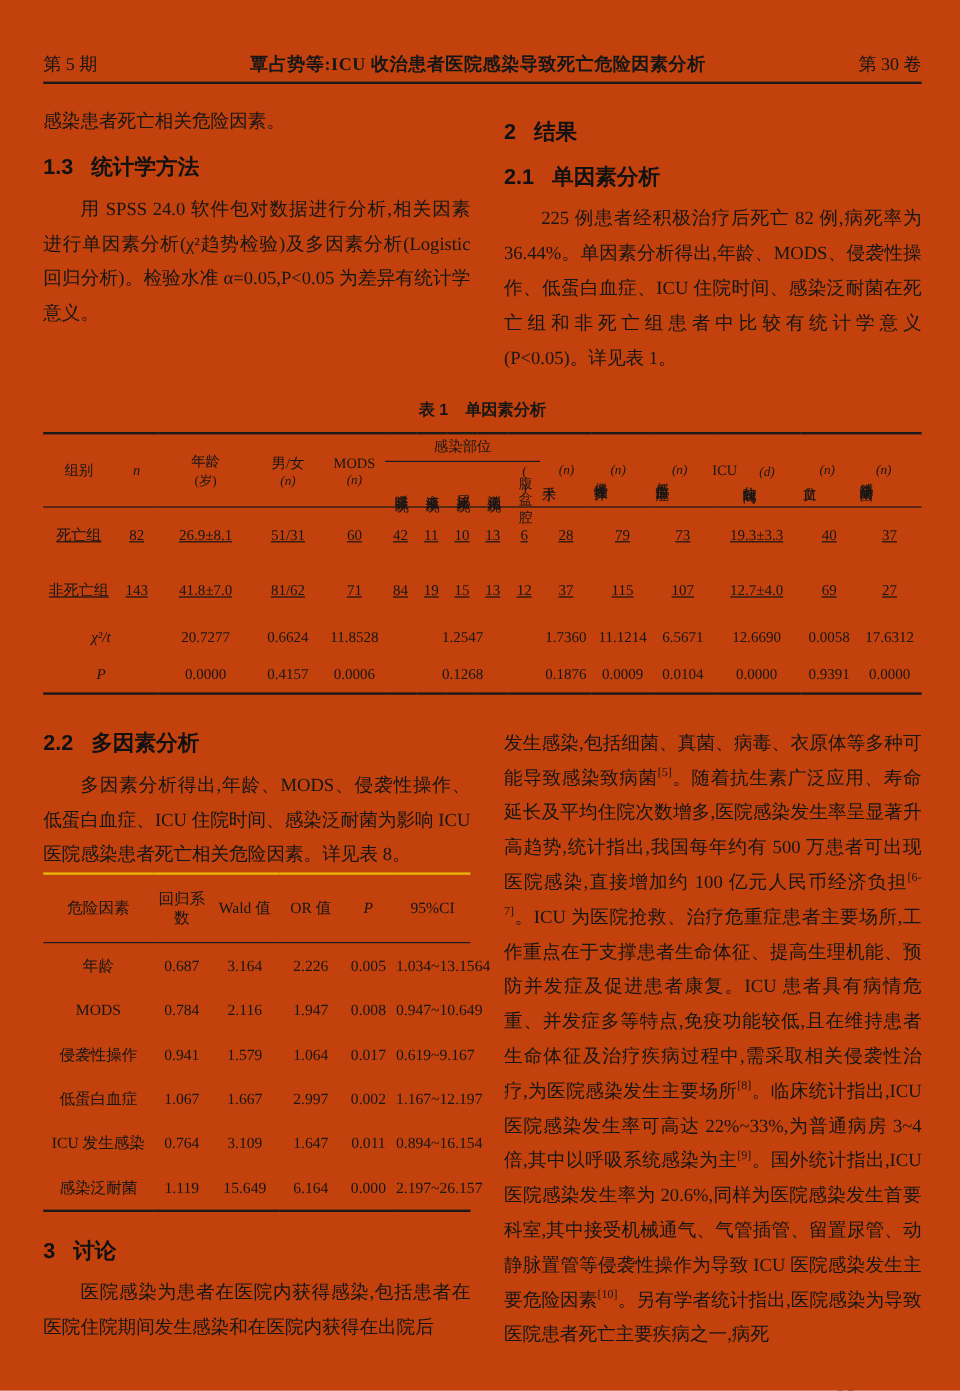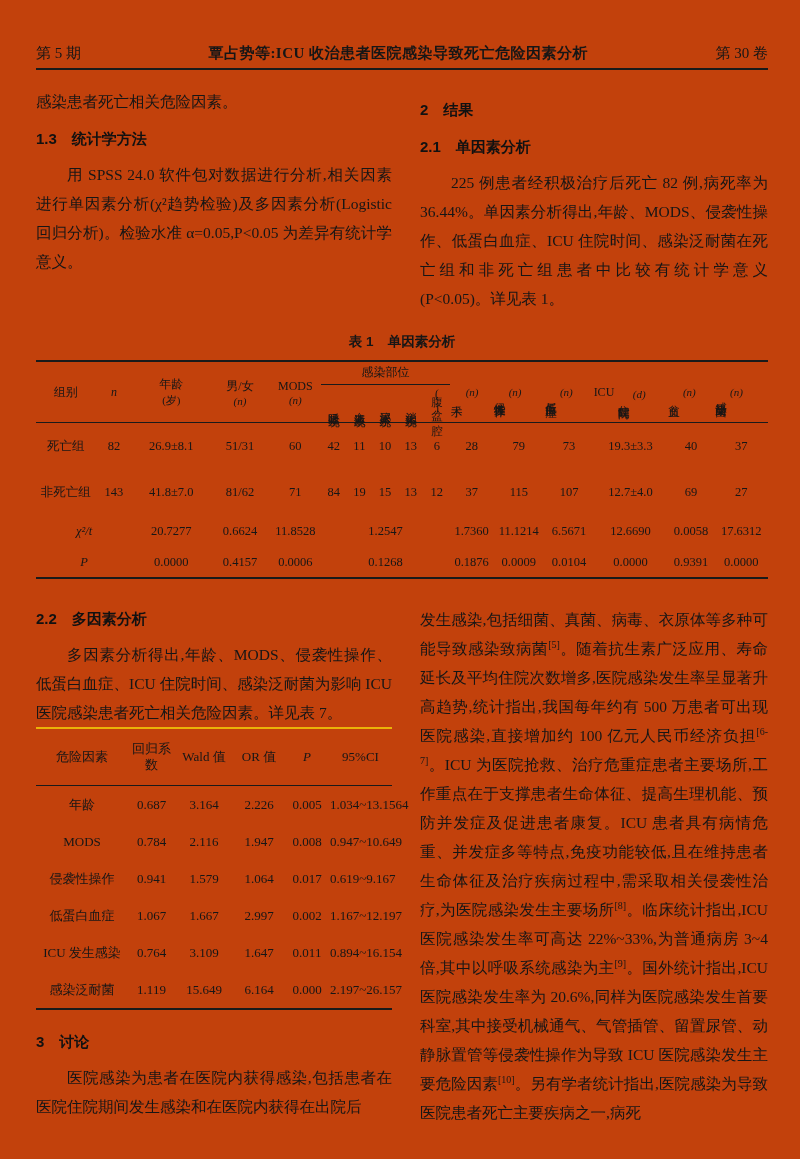--- a/index.html
+++ b/index.html
@@ -12,42 +12,42 @@
   .runhead{display:flex;justify-content:space-between;align-items:flex-end;
     border-bottom:2px solid #1a1a1a;padding-bottom:5px;font-size:15px;}
   .runhead .rh-title{font-weight:bold;letter-spacing:.5px;}
   
   .cols{display:grid;grid-template-columns:356px 1fr;column-gap:28px;}
   .cols-top{margin-top:17px;}
   .cols-bottom{margin-top:26px;}
   
   p.body{font-size:15.5px;line-height:29px;text-align:justify;margin:0;color:#161616;}
   p.indent{text-indent:2em;}
-  .hd{font-family:"Liberation Sans", sans-serif;font-weight:bold;font-size:15px;
+  .hd{font-family:"Liberation Sans", sans-serif;font-weight:bold;font-size:18px;
       margin:9px 0 7px;line-height:28px;color:#111;}
   .hd .hd-num{margin-right:15px;}
   sup.ref{font-size:10px;line-height:0;vertical-align:super;}
   
   .tbl-title{text-align:center;font-family:"Liberation Sans", sans-serif;font-weight:bold;
       font-size:13.5px;margin:0 0 9px;}
   .tbl-title .tnum{margin-right:14px;}
   .t1-title{margin-top:20px;}
   .t2-title{margin-top:13px;}
   
   table{border-collapse:collapse;}
   .t1{width:100%;table-layout:fixed;border-top:2px solid #1a1a1a;border-bottom:2px solid #1a1a1a;}
   .t1 th{font-weight:normal;font-size:12px;padding:2px 0;vertical-align:middle;}
   .t1 thead{border-bottom:1.5px solid #1a1a1a;}
   .t1 td{text-align:center;font-size:12.5px;vertical-align:middle;padding:0;}
   .t1 .grp{border-bottom:1.2px solid #1a1a1a;font-size:12px;padding-bottom:3px;}
   .vcell{display:flex;flex-direction:row;align-items:flex-end;gap:3px;}
   .v{writing-mode:vertical-rl;text-orientation:upright;font-size:11.5px;line-height:12.5px;letter-spacing:1px;}
   .u{font-size:11px;}
   .it{font-style:italic;}
-  .row-data td{height:46px;}
+  .row-data td{height:46px;text-decoration:underline;}
   .row-stat td{height:33px;}
   .row-stat2 td{height:29px;}
   
   .t2{width:100%;table-layout:fixed;border-top:2px solid #eab308;border-bottom:2px solid #1a1a1a;font-size:13px;}
   .t2 thead th{border-bottom:1.5px solid #1a1a1a;font-weight:normal;height:52px;
       font-size:13px;line-height:16px;vertical-align:middle;padding:2px 0;}
   .t2 td{text-align:center;height:35px;vertical-align:middle;}
   .t2 .c0{width:92px;} .t2 .c1{width:47px;} .t2 .c2{width:58px;}
   .t2 .c3{width:52px;} .t2 .c4{width:44px;}
   
@@ -232,21 +232,21 @@
         <td>0.0000</td>
       </tr>
     </tbody>
   </table>
 
   <div class="cols cols-bottom">
     <div>
       <div class="hd" style="margin-top:0;">
         <span class="hd-num">2.2</span><span>多因素分析</span>
       </div>
-      <p class="body indent">多因素分析得出,年龄、MODS、侵袭性操作、低蛋白血症、ICU 住院时间、感染泛耐菌为影响 ICU 医院感染患者死亡相关危险因素。详见表 7。</p>
+      <p class="body indent">多因素分析得出,年龄、MODS、侵袭性操作、低蛋白血症、ICU 住院时间、感染泛耐菌为影响 ICU 医院感染患者死亡相关危险因素。详见表 8。</p>
 
       <table class="t2">
         <thead>
           <tr>
             <th class="c0">危险因素</th>
             <th class="c1">回归系数</th>
             <th class="c2">Wald 值</th>
             <th class="c3">OR 值</th>
             <th class="c4 it">P</th>
             <th>95%CI</th>

